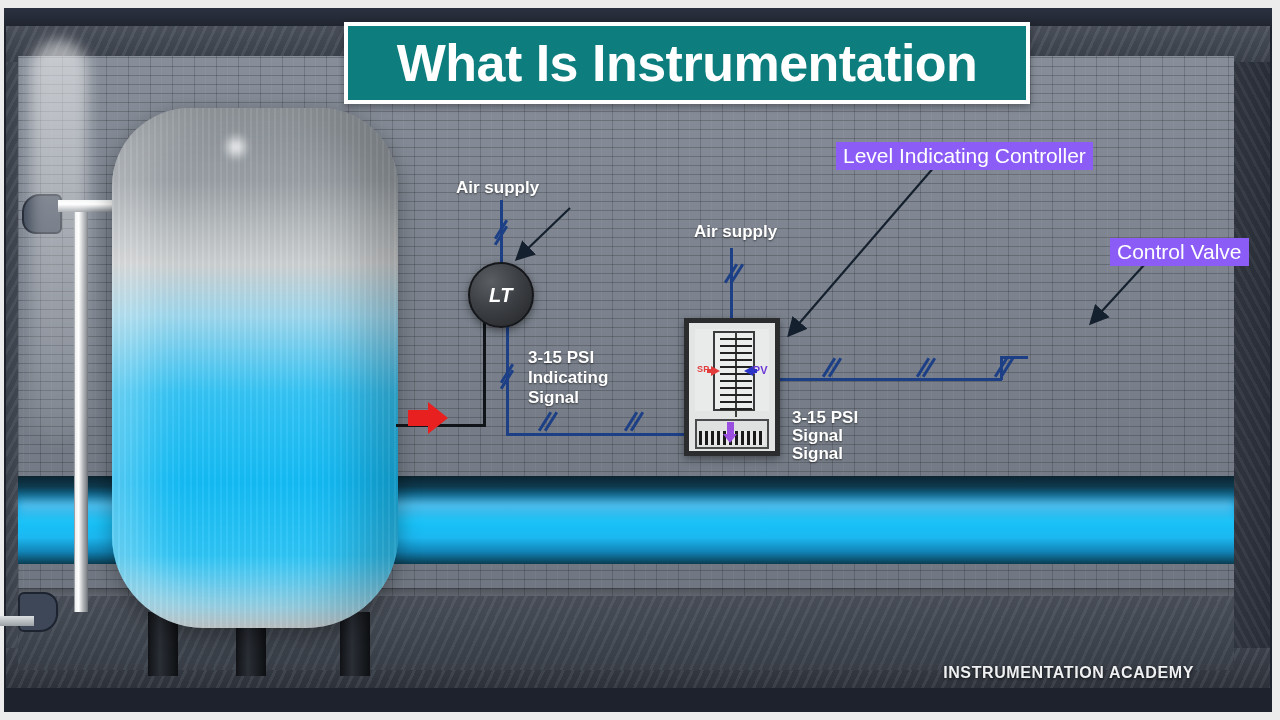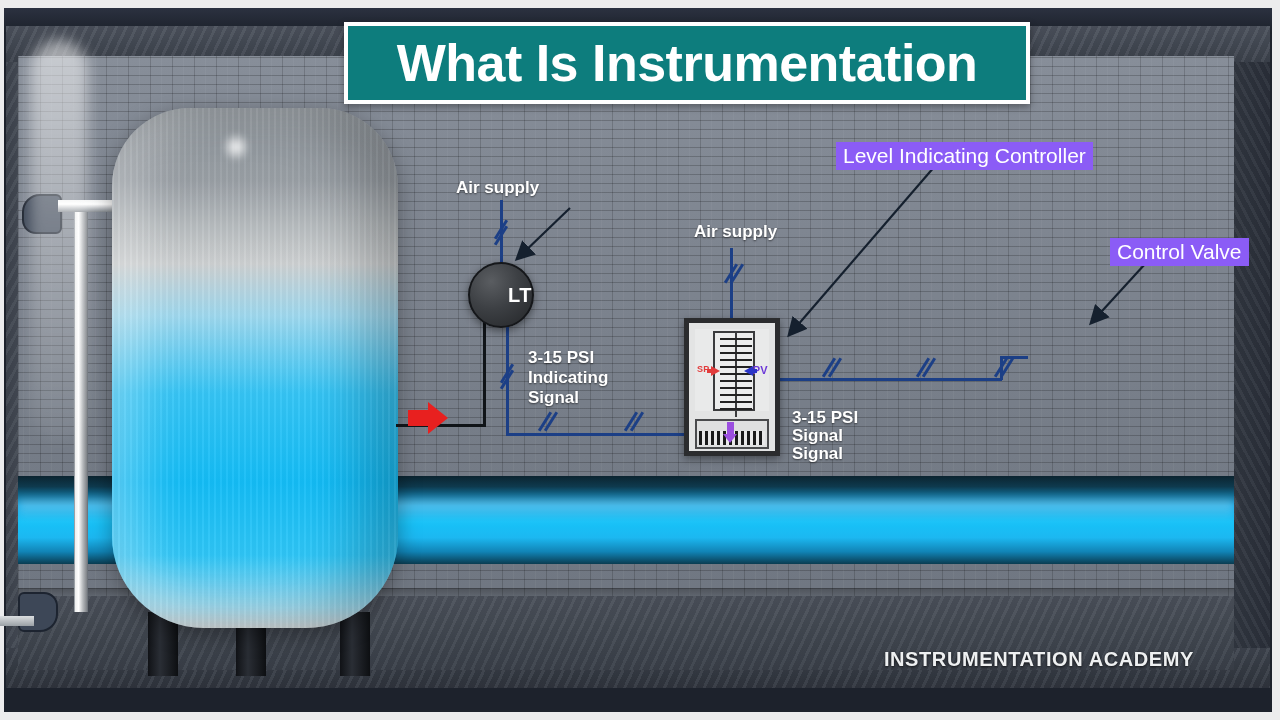--- a/index.html
+++ b/index.html
@@ -193,23 +193,24 @@
     filter: blur(4px);
     z-index:8;
   }
 
   
   .lt-bubble {
     position:absolute; left:468px; top:262px;
     width:66px; height:66px; border-radius:50%;
     background: radial-gradient(circle at 34% 28%, #5a5d61 0%, #3d4044 45%, #232528 100%);
     border: 2px solid #15171a;
-    display:flex; align-items:center; justify-content:flex-end;
+    display:flex; align-items:center; justify-content:center;
     box-shadow: 0 3px 8px rgba(0,0,0,.45);
     z-index: 22;
+    font-style: italic;
   }
   .lt-bubble span { color:#ffffff; font-size:20px; font-weight:bold; letter-spacing:.5px; }
 
   
   .impulse {
     position:absolute; background:#101418; z-index:14;
   }
 
   
   .sig { position:absolute; background:#1c3f86; z-index:20; }
@@ -375,22 +376,22 @@
     text-shadow: 0 1px 2px rgba(0,0,0,.55);
     white-space:nowrap; z-index:32; line-height:1.22;
   }
   .lbl-cyan {
     position:absolute; background:#8b5cf6; color:#ffffff;
     font-size:21px; padding:2px 7px; white-space:nowrap; z-index:34;
   }
   .leader { position:absolute; z-index:33; }
 
   .watermark {
-    position:absolute; right:86px; bottom:49px;
-    color:#eef0f1; font-size:20px; font-weight:bold; letter-spacing:.6px;
+    position:absolute; right:86px; bottom:38px;
+    color:#eef0f1; font-size:16px; font-weight:bold; letter-spacing:.6px;
     text-shadow: 0 1px 3px rgba(0,0,0,.75);
     z-index:36; white-space:nowrap;
   }
   .red-arrow-shaft {
     position:absolute; left:408px; top:410px; width:22px; height:16px;
     background:#e8201f; z-index:30;
   }
   .red-arrow-head {
     position:absolute; left:428px; top:402px;
     width:0;height:0;

